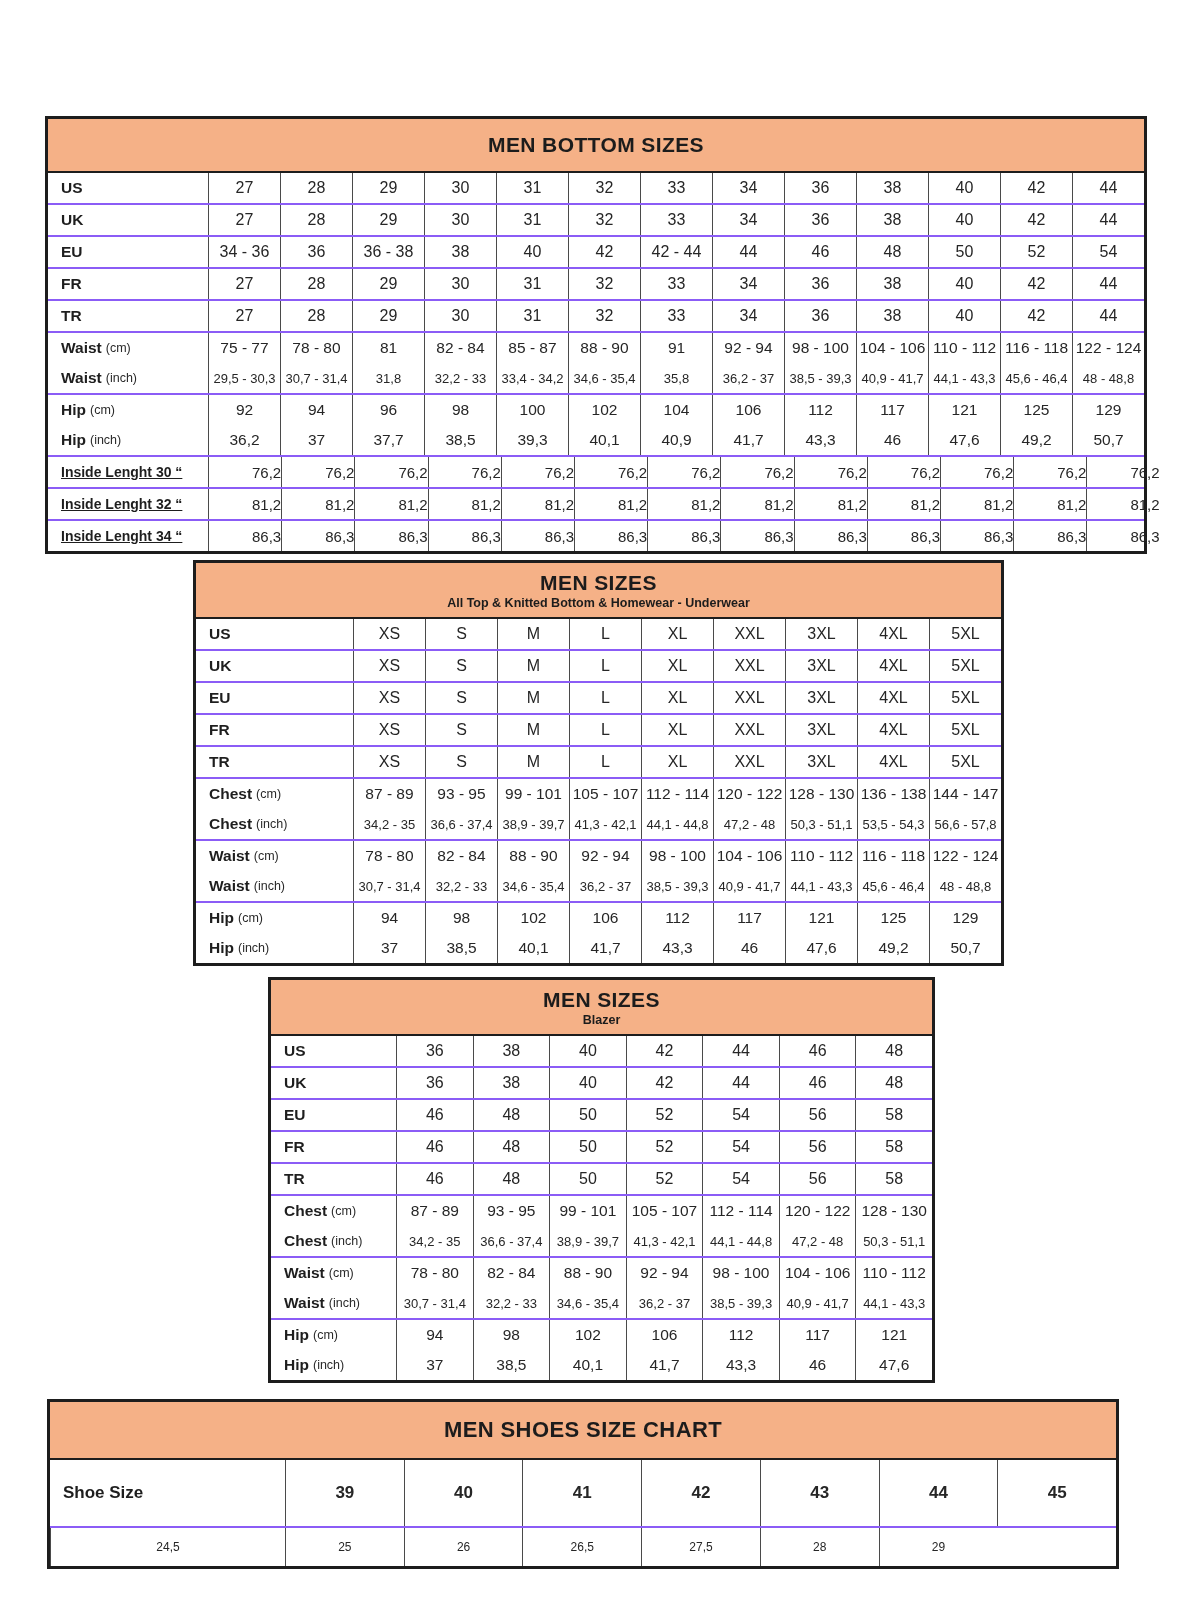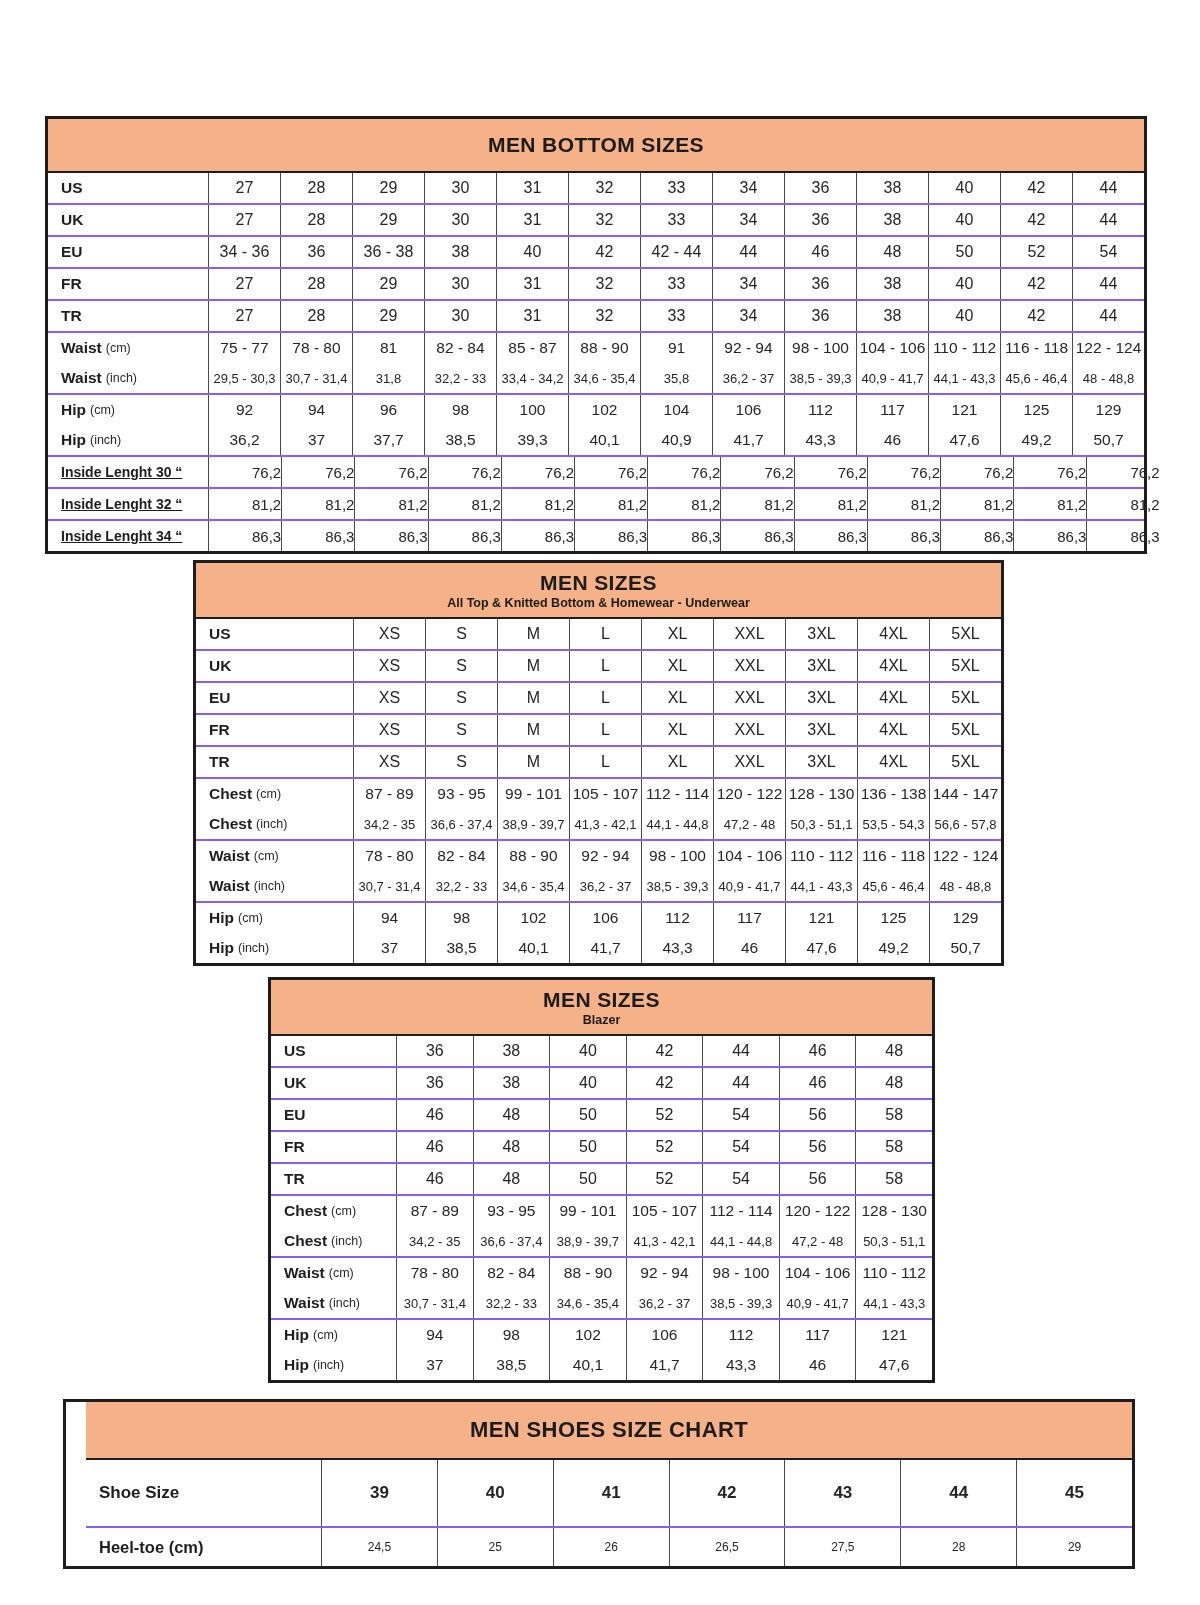--- a/index.html
+++ b/index.html
@@ -8,21 +8,21 @@
     width:1200px; height:1605px;
     font-family:"Liberation Sans","DejaVu Sans",sans-serif;
     color:#242424;
   }
   .page { position:relative; width:1200px; height:1605px; background:#ffffff; overflow:hidden;margin-top:39px; }
 
   .tbl { position:absolute; border:3px solid #1d1d1d; background:#ffffff; }
   .t1 { left:45px;  top:77px;   width:1102px; }
   .t2 { left:193px; top:521px;  width:811px;  }
   .t3 { left:268px; top:938px;  width:667px;  }
-  .t4 { left:63px;  top:1360px; width:1072px;padding-left:20px; }
+  .t4 { left:47px;  top:1360px; width:1072px; }
 
   .tbl-header {
     background:#F5B187;
     border-bottom:2.5px solid #1d1d1d;
     display:flex; flex-direction:column; align-items:center; justify-content:center;
     text-align:center;
   }
   .t1 .tbl-header { height:54px; }
   .t2 .tbl-header, .t3 .tbl-header { height:56px; }
   .t4 .tbl-header { height:58px; }
@@ -664,23 +664,20 @@
           <div class="cell val">40</div>
           <div class="cell val">41</div>
           <div class="cell val">42</div>
           <div class="cell val">43</div>
           <div class="cell val">44</div>
           <div class="cell val">45</div>
         </div>
       </div>
       <div class="rowgroup">
         <div class="grid-row r-heel">
-          <div class="cell label">
-            <span class="lab">Heel-toe (cm)</span>
-          </div>
           <div class="cell val">24,5</div>
           <div class="cell val">25</div>
           <div class="cell val">26</div>
           <div class="cell val">26,5</div>
           <div class="cell val">27,5</div>
           <div class="cell val">28</div>
           <div class="cell val">29</div>
         </div>
       </div>
     </section>

